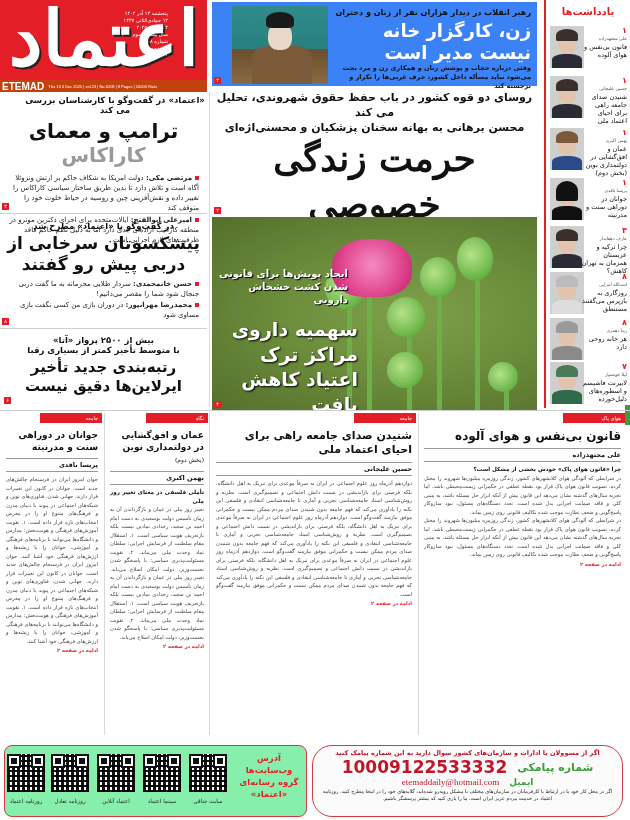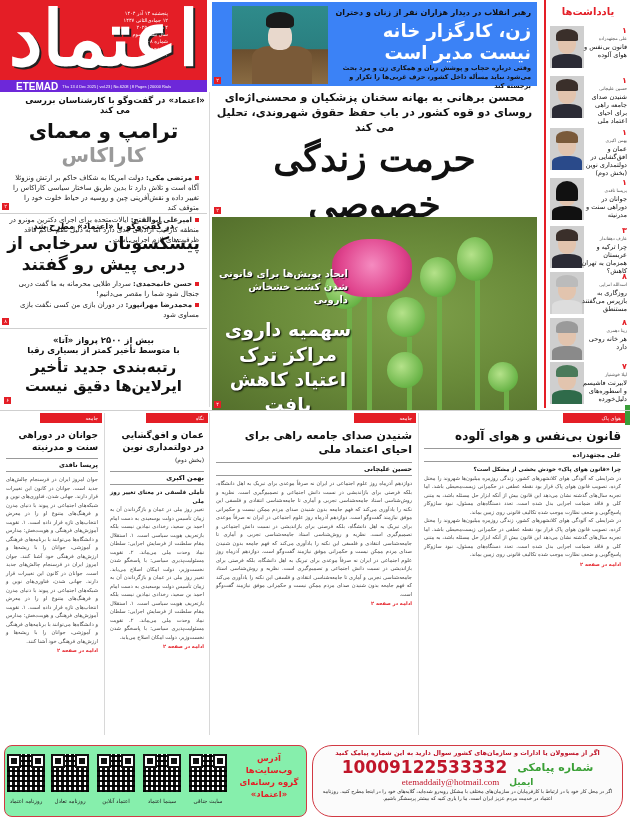--- a/index.html
+++ b/index.html
@@ -4,21 +4,21 @@
 <style>
   * { box-sizing: border-box; margin: 0; padding: 0; }
   html, body { width: 630px; height: 820px; overflow: hidden; background: #ffffff; }
   body { font-family: "DejaVu Sans", sans-serif; color: #111; position: relative; direction: rtl; }
   .abs { position: absolute; }
 
   
   .masthead { left: 0; top: 0; width: 207px; height: 92px; background: #e41e26; overflow: hidden; }
   .logo-text { position: absolute; right: 8px; top: -6px; font-size: 76px; font-weight: bold; color: #fff; font-family: "DejaVu Serif", serif; letter-spacing: -4px; text-shadow: 2px 2px 0 #222; }
   .date-block { position: absolute; left: 96px; top: 10px; width: 72px; font-size: 5px; line-height: 7px; color: #fff; text-align: right; }
-  .masthead-foot { position: absolute; left: 0; bottom: 0; width: 207px; height: 12px; background: #6d28d9; direction: ltr; display: flex; align-items: center; gap: 4px; padding-left: 16px; }
+  .masthead-foot { position: absolute; left: 0; bottom: 0; width: 207px; height: 12px; background: #c2410c; direction: ltr; display: flex; align-items: center; gap: 4px; padding-left: 2px; }
   .etemad-latin { font-size: 10px; color: #fff; font-weight: bold; font-family: "Liberation Sans", sans-serif; }
   .issue-line { font-size: 4px; color: #fff; font-family: "Liberation Sans", sans-serif; }
 
   
   .top-banner { left: 212px; top: 2px; width: 325px; height: 84px; background: #3b82f6; }
   .top-banner .photo { position: absolute; left: 20px; top: 4px; width: 96px; height: 78px; background: linear-gradient(180deg,#2f8b8b 0%,#2a7f80 55%,#6b4e2e 56%,#8a6c43 100%); }
   .photo .head { position: absolute; left: 34px; top: 6px; width: 28px; height: 16px; background: #1a1a1a; border-radius: 50% 50% 20% 20%; }
   .photo .face { position: absolute; left: 36px; top: 18px; width: 24px; height: 26px; background: #e8d8cc; border-radius: 40%; }
   .photo .robe { position: absolute; left: 20px; top: 40px; width: 60px; height: 38px; background: #7a5a38; border-radius: 30% 30% 0 0; }
   .banner-kicker { position: absolute; right: 6px; top: 6px; font-size: 8px; font-weight: bold; color: #111; }
@@ -38,21 +38,21 @@
   .main-kicker { font-size: 11px; line-height: 15px; font-weight: bold; }
   .main-title { font-size: 36px; line-height: 46px; font-weight: bold; font-family: "DejaVu Serif", serif; }
   .main-sub { font-size: 10.5px; line-height: 14px; font-weight: bold; }
 
   
   .poppy { left: 212px; top: 217px; width: 325px; height: 193px; background: radial-gradient(ellipse at 60% 50%, #7ea04a 0%, #6a8b3a 50%, #546f2c 100%); overflow: hidden; }
   .flower { position: absolute; left: 120px; top: 22px; width: 80px; height: 58px; background: radial-gradient(circle at 50% 45%, #f58bc0 0%, #e0458e 60%, #b8206a 100%); border-radius: 45% 45% 40% 40%; }
   .pod { position: absolute; background: radial-gradient(circle at 40% 40%, #b5e28a 0%, #69b447 70%, #4d8f33 100%); border-radius: 50%; }
   .stem { position: absolute; width: 5px; background: #6fae48; }
   .poppy-kicker { position: absolute; left: 6px; top: 50px; width: 130px; font-size: 10px; line-height: 13px; font-weight: bold; color: #fff; text-align: right; text-shadow: 1px 1px 1px #000; }
-  .poppy-title { position: absolute; left: 6px; top: 100px; width: 140px; font-size: 19px; line-height: 25px; font-weight: bold; color: #fff; text-align: center; text-shadow: 1px 1px 2px #000; }
+  .poppy-title { position: absolute; left: 6px; top: 100px; width: 140px; font-size: 19px; line-height: 25px; font-weight: bold; color: #fff; text-align: right; text-shadow: 1px 1px 2px #000; }
 
   
   .notes { left: 544px; top: 0; width: 86px; height: 408px; border-left: 2px solid #e41e26; }
   .notes-title { font-size: 10px; font-weight: bold; color: #e41e26; text-align: center; padding-top: 6px; height: 22px; }
   .note { position: absolute; left: 0; width: 84px; height: 52px; }
   .note .thumb { position: absolute; left: 4px; top: 2px; width: 34px; height: 42px; background: #cfcfcf; overflow: hidden; }
   .thumb .hair { position: absolute; left: 6px; top: 3px; width: 22px; height: 12px; background: #3a2f2a; border-radius: 50% 50% 10% 10%; }
   .thumb .face { position: absolute; left: 8px; top: 8px; width: 18px; height: 20px; background: #e2c4ae; border-radius: 45%; }
   .thumb .body { position: absolute; left: 2px; top: 28px; width: 30px; height: 14px; background: #2b2b35; border-radius: 40% 40% 0 0; }
   .note .num { position: absolute; right: 3px; top: 2px; font-size: 8px; font-weight: bold; color: #e41e26; }
@@ -119,22 +119,22 @@
       <div class="face"></div>
       <div class="head"></div>
   </div>
   <div class="banner-kicker">رهبر انقلاب در دیدار هزاران نفر از زنان و دختران</div>
   <div class="banner-title">زن، کارگزار خانه نیست مدیر است</div>
   <div class="banner-sub">وقتی درباره حجاب و پوشش زنان و همکاری زن و مرد بحث می‌شود نباید مسأله داخل کشور، حرف غربی‌ها را تکرار و برجسته کند</div>
   <div class="page-tag" style="left:2px; bottom:2px;">۲</div>
 </div>
 
 <div class="abs main-story">
+  <div class="main-kicker">روسای دو قوه کشور در باب حفظ حقوق شهروندی، تحلیل می کند</div>
   <div class="main-kicker">محسن برهانی به بهانه سخنان پزشکیان و محسنی‌اژه‌ای</div>
-  <div class="main-kicker">روسای دو قوه کشور در باب حفظ حقوق شهروندی، تحلیل می کند</div>
   <div class="main-title">حرمت زندگی خصوصی</div>
   <div class="main-sub">در برخی موارد اطلاع‌رسانی‌های برخی خبرگزاری‌ها</div>
   <div class="main-sub">یا برخی ضابطان به امنیت روانی جامعه آسیب‌های جدی وارد می‌سازد</div>
   <div class="page-tag" style="left:2px; bottom:-4px;">۲</div>
 </div>
 
 <div class="abs poppy">
   <div class="stem" style="left:155px; top:70px; height:130px;"></div>
   <div class="stem" style="left:225px; top:60px; height:140px;"></div>
   <div class="stem" style="left:263px; top:60px; height:140px;"></div>

